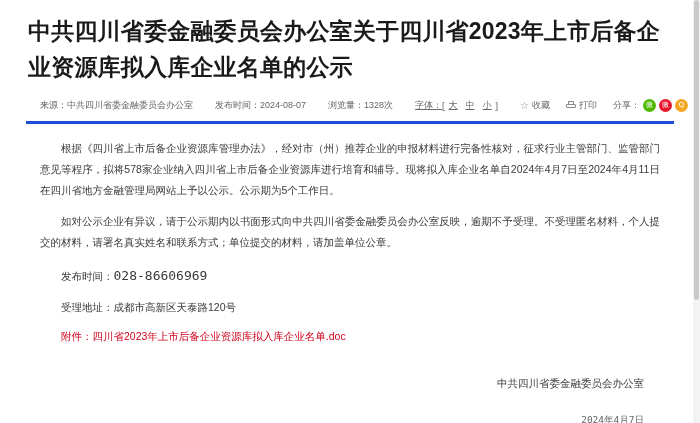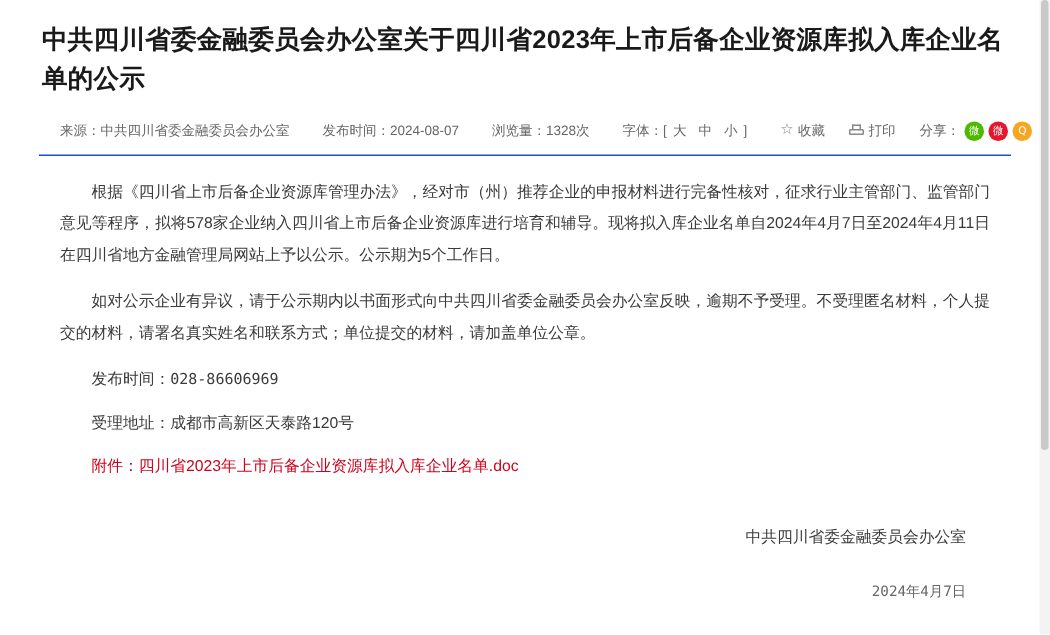--- a/index.html
+++ b/index.html
@@ -15,47 +15,48 @@
     overflow: hidden;
   }
   .page {
     position: relative;
     width: 700px;
     height: 423px;
     box-sizing: border-box;
     padding: 14px 26px 0 26px;
   }
   .doc-title {
-    font-size: 17px;
+    font-size: 23px;
     font-weight: bold;
     color: #1a1a1a;
     line-height: 1.55;
     text-align: left;
     letter-spacing: 0.2px;
     margin: 0 0 14px 0;
     padding: 0 2px;
   }
   .meta-bar {
     display: flex;
     align-items: flex-end;
     font-size: 9px;
     color: #666666;
     padding: 0 14px 9px 14px;
-    border-bottom: 1px solid #1d4ed8;
+    border-bottom: 3px solid #1d4ed8;
     gap: 0;
   }
   .meta-item {
     margin-right: 22px;
     white-space: nowrap;
   }
   .font-sizes {
     display: flex;
     align-items: center;
     white-space: nowrap;
     margin-right: 22px;
+    text-decoration: underline;
   }
   .font-sizes .fs-opt {
     margin: 0 4px;
     cursor: pointer;
   }
   .meta-right {
     margin-left: auto;
     display: flex;
     align-items: center;
     gap: 16px;
@@ -135,21 +136,21 @@
     margin: 0 0 10px 0;
     text-align: justify;
     text-indent: 2em;
   }
   .content p.contact {
     text-indent: 2em;
     margin-bottom: 8px;
   }
   .mono {
     font-family: "DejaVu Sans Mono", monospace;
-    font-size: 10px;
+    font-size: 13px;
   }
   .attachment {
     color: #d0021b;
     text-indent: 2em;
     margin-top: 14px;
     margin-bottom: 0;
   }
   .attachment .att-link {
     color: #d0021b;
     text-decoration: none;

